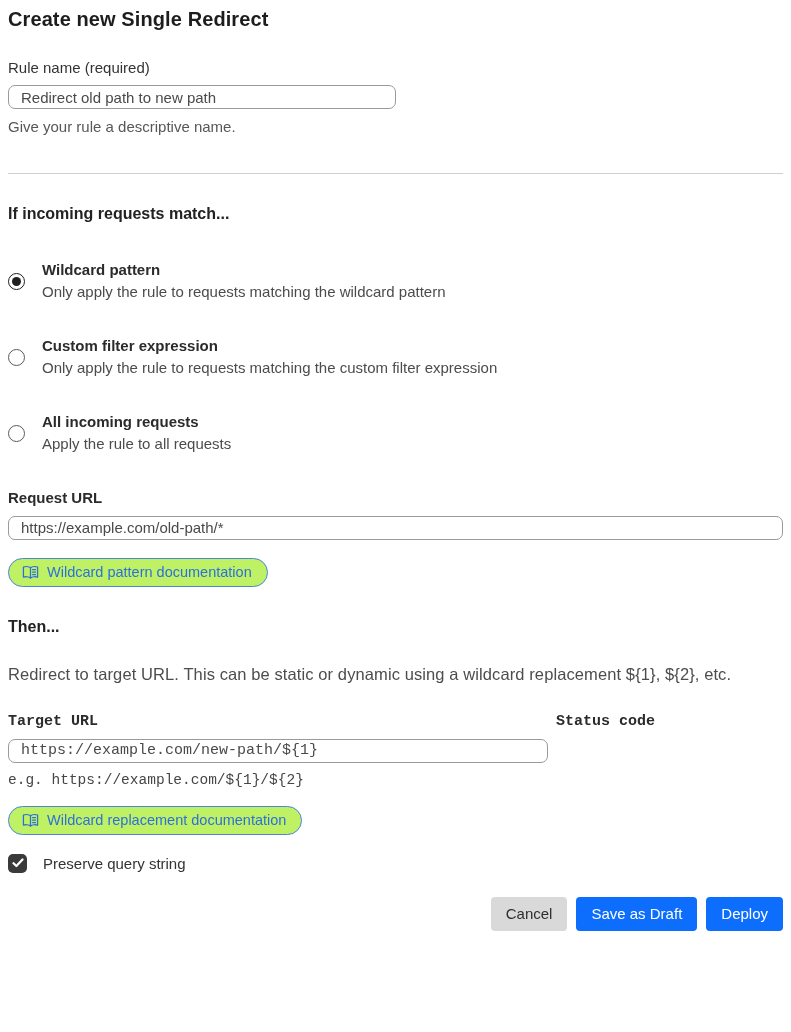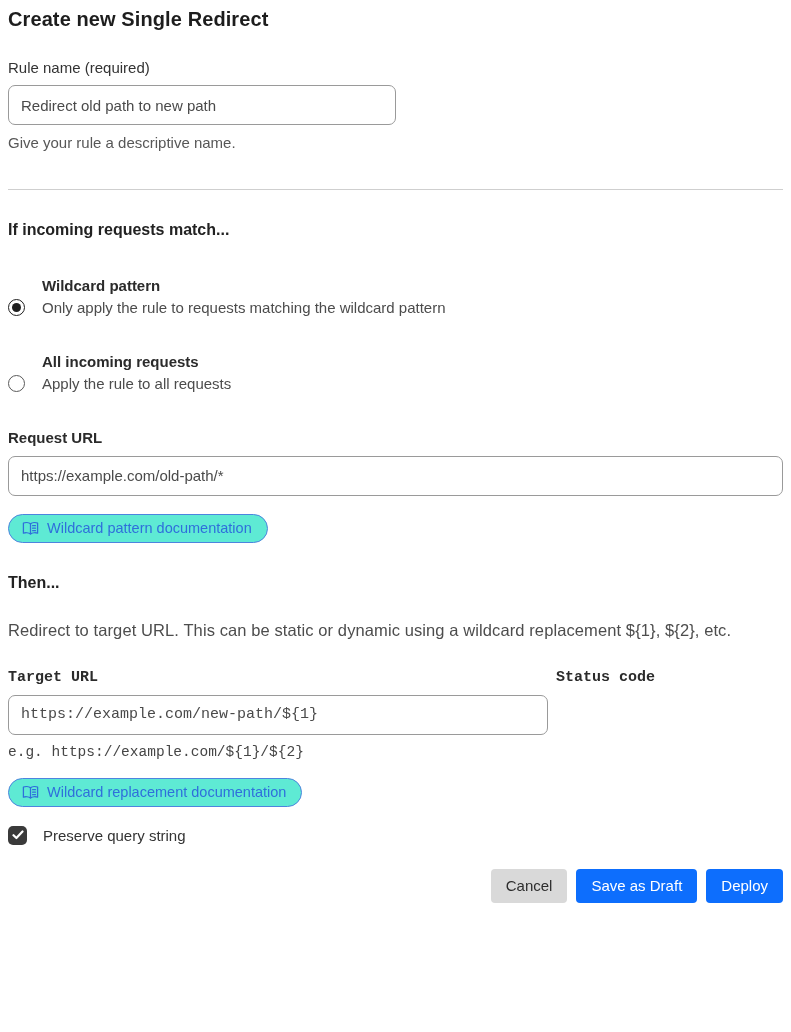--- a/index.html
+++ b/index.html
@@ -17,33 +17,33 @@
     margin-top: 2px; letter-spacing: .1px;
   }
 
   .field-label { font-size: 15px; color: #333; }
   .field-label.bold { font-weight: 700; color: #2b2b2b; }
 
   .rule-name-block { margin-top: 28px; }
   .text-input {
     display: block; font-family: inherit;
     font-size: 15px; color: #4a4a4a;
-    height: 40px; padding: 0 12px;
+    height: 24px; padding: 0 12px;
     border: 1px solid #9a9a9a; border-radius: 7px;
     outline: none; background: #fff; width: 100%;
   }
   .rule-name-block .text-input { width: 388px; margin-top: 8px; }
   .help-text { font-size: 15px; color: #575757; margin-top: 7px; line-height: 1.5; }
 
   hr.divider { border: none; border-top: 1px solid #cfcfcf; margin-top: 34px; }
 
   h2.section-heading { font-size: 16px; font-weight: 700; color: #222; margin-top: 31px; }
 
   .radio-group { margin-top: 38px; }
-  .radio-item { display: flex; align-items: flex-end; margin-bottom: 37px; cursor: pointer; }
+  .radio-item { display: flex; align-items: center; margin-bottom: 37px; cursor: pointer; }
   .radio-circle {
     width: 17px; height: 17px; border-radius: 50%;
     border: 1px solid #5a5a5a; background: #fff;
     margin: 2px 0 0 0; flex: 0 0 auto;
     display: flex; align-items: center; justify-content: center;
   }
   .radio-item.selected .radio-circle { border: 1.5px solid #1f1f1f; }
   .radio-dot { width: 9px; height: 9px; border-radius: 50%; background: #1f1f1f; display: none; }
   .radio-item.selected .radio-dot { display: block; }
   .radio-texts { margin-left: 17px; }
@@ -52,21 +52,21 @@
 
   .request-url-block { margin-top: 5px; }
   .request-url-block .text-input { margin-top: 9px; }
   .url-help { margin-top: 9px; }
   .url-help div { font-size: 15px; color: #575757; line-height: 1.55; }
 
   .doc-button {
     display: inline-flex; align-items: center; gap: 8px;
     margin-top: 18px;
     font-family: inherit; font-size: 14.5px; color: #2f6fdb;
-    background: #5eead4; border: 1px solid #4d84de; border-radius: 15px;
+    background: #bef264; border: 1px solid #4d84de; border-radius: 15px;
     height: 29px; padding: 0 15px 0 13px; cursor: pointer;
   }
   .doc-button svg { display: block; }
 
   .then-desc { font-size: 16.5px; color: #4d4d4d; margin-top: 29px; letter-spacing: .1px; }
 
   .target-row { display: flex; gap: 8px; margin-top: 28px; font-family: Liberation Mono, monospace; }
   .target-col { flex: 1 1 auto; }
   .status-col { flex: 0 0 227px; }
   .target-row .text-input { margin-top: 9px; }
@@ -126,20 +126,27 @@
     <div class="radio-item selected">
       <span class="radio-circle">
           <span class="radio-dot"></span>
         </span>
       <span class="radio-texts">
         <div class="radio-label">Wildcard pattern</div>
         <div class="radio-desc">Only apply the rule to requests matching the wildcard pattern</div>
       </span>
     </div>
 
+    <div class="radio-item">
+      <span class="radio-circle"></span>
+      <span class="radio-texts">
+        <div class="radio-label">Custom filter expression</div>
+        <div class="radio-desc">Only apply the rule to requests matching the custom filter expression</div>
+      </span>
+    </div>
 
     <div class="radio-item">
       <span class="radio-circle"></span>
       <span class="radio-texts">
         <div class="radio-label">All incoming requests</div>
         <div class="radio-desc">Apply the rule to all requests</div>
       </span>
     </div>
 
   </div>

